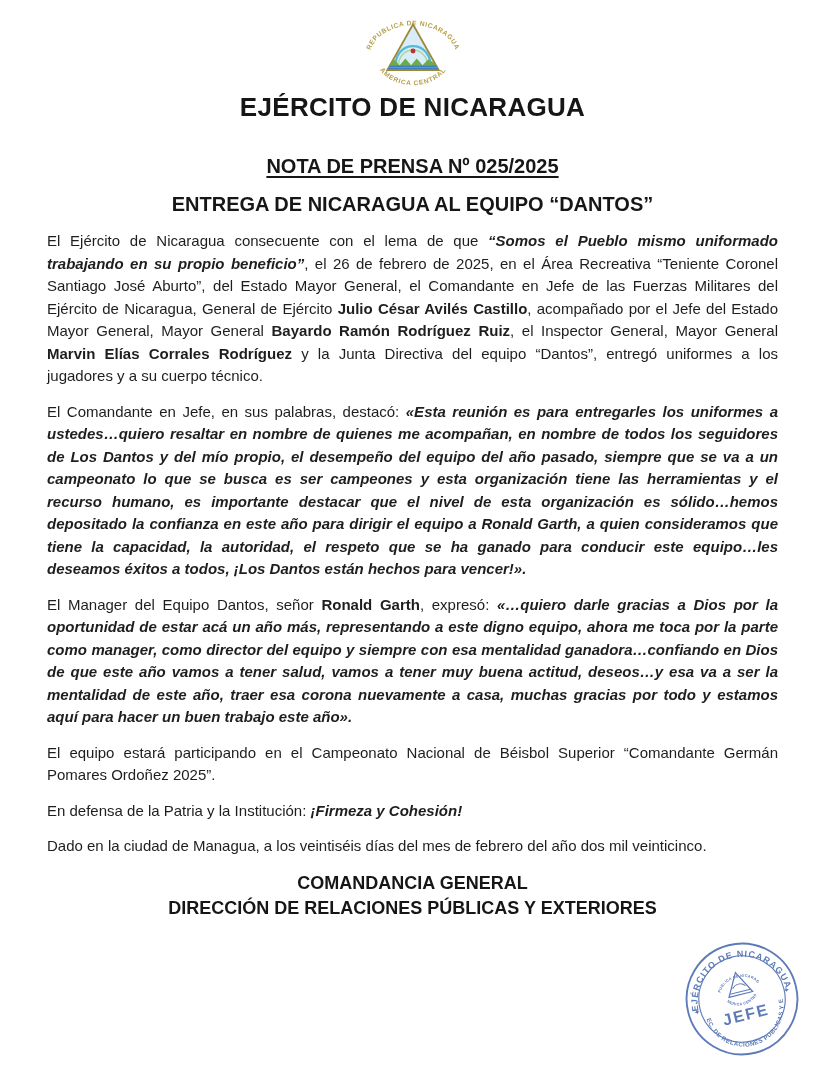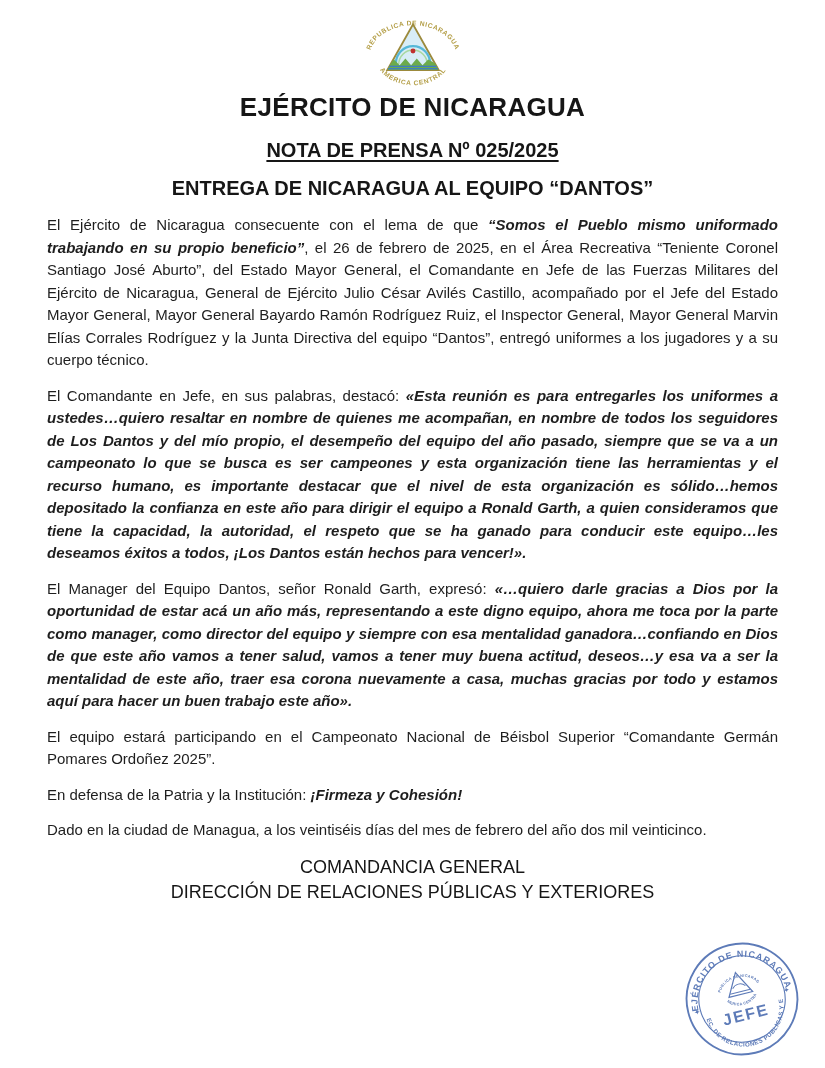--- a/index.html
+++ b/index.html
@@ -22,46 +22,46 @@
   .doc-title {
     font-size: 26px;
     font-weight: bold;
     letter-spacing: 0.3px;
     margin-top: 4px;
     color: #161616;
   }
   .doc-subtitle {
     font-size: 20px;
     font-weight: bold;
-    margin-top: 16px;
+    margin-top: 32px;
     text-decoration: underline;
     text-underline-offset: 3px;
     text-decoration-thickness: 1.5px;
     color: #161616;
   }
   .doc-headline {
     font-size: 20px;
     font-weight: bold;
     margin-top: 15px;
     color: #161616;
   }
   .doc-body {
     margin-top: 14px;
     font-size: 15px;
     line-height: 22.5px;
     text-align: justify;
   }
   .doc-body p { margin-bottom: 13px; }
   .seg-normal { font-weight: normal; font-style: normal; }
-  .seg-bold { font-weight: normal; font-style: normal; }
+  .seg-bold { font-weight: bold; font-style: normal; }
   .seg-bolditalic { font-weight: bold; font-style: italic; }
   .doc-footer {
     margin-top: 9px;
     text-align: center;
-    font-weight: normal;
+    font-weight: bold;
     font-size: 18px;
     line-height: 25px;
     color: #161616;
   }
   .seal {
     position: absolute;
     right: 22px;
     top: 936px;
     width: 122px;
     height: 126px;

